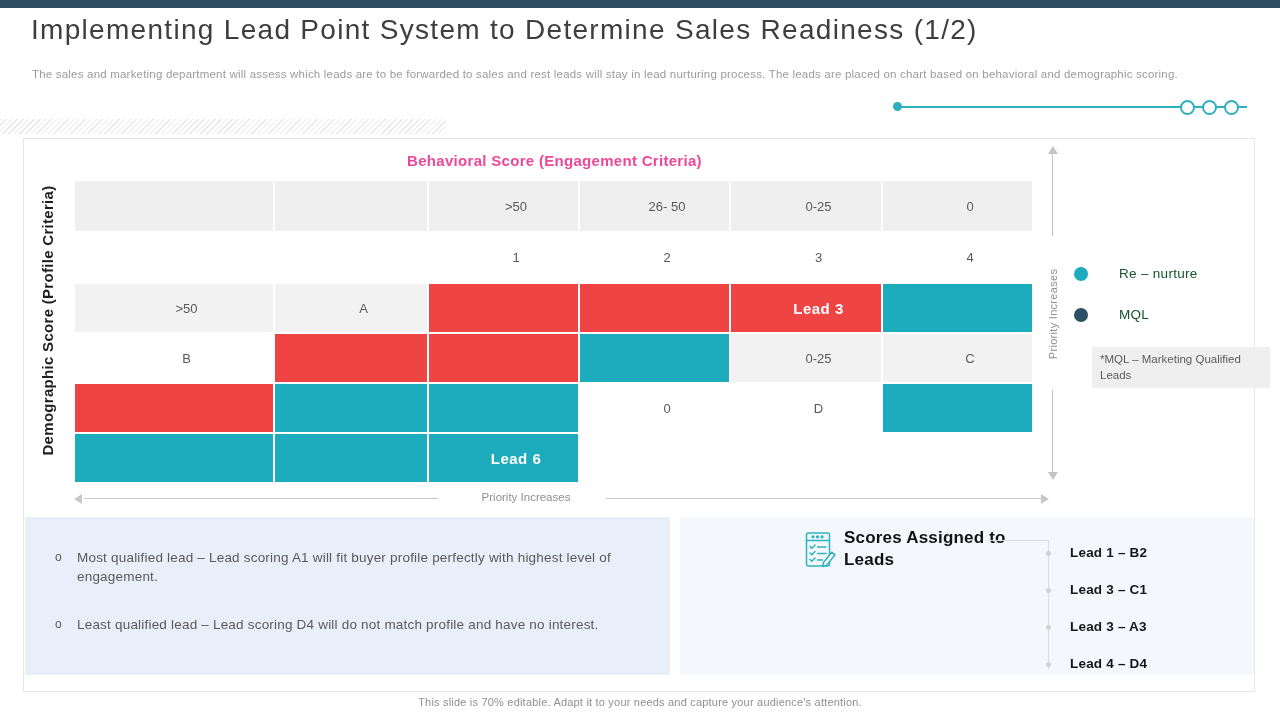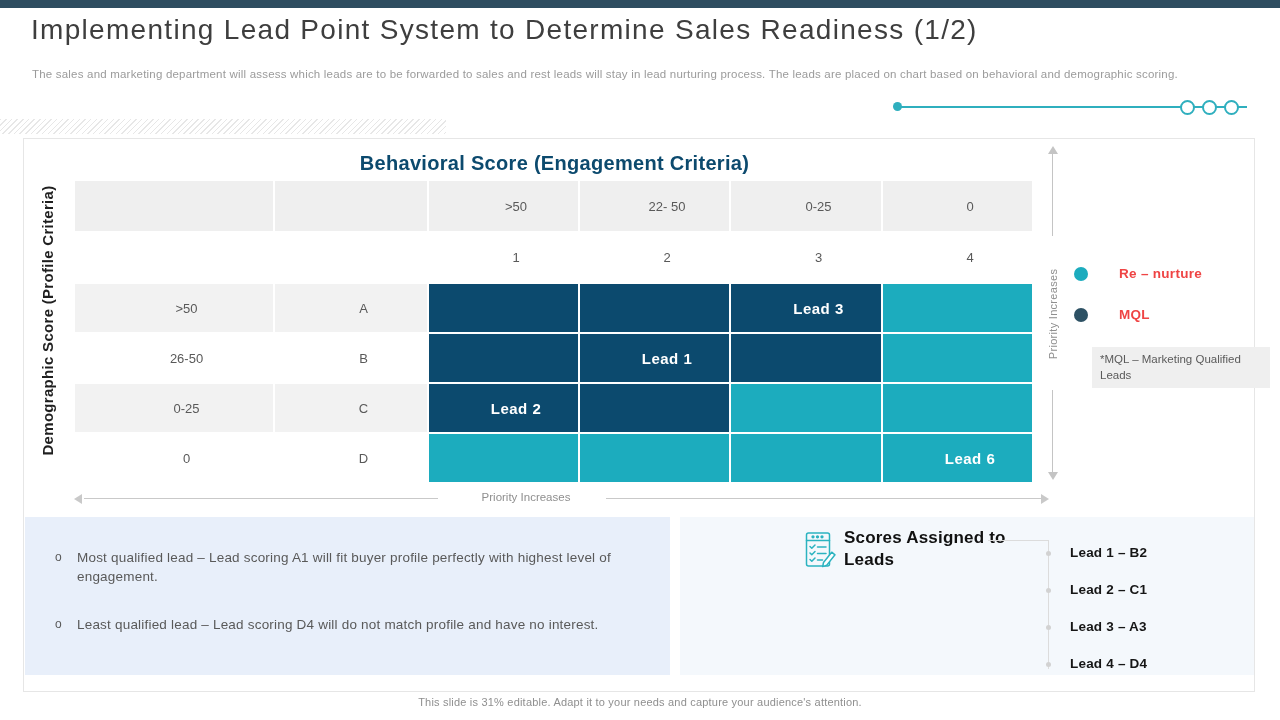--- a/index.html
+++ b/index.html
@@ -26,49 +26,49 @@
 
   
   .hatch{left:0;top:119px;width:446px;height:15px;
          background:repeating-linear-gradient(135deg,#e7e7e7 0 1px,transparent 1px 4px);}
 
   
   .frame{left:23px;top:138px;width:1230px;height:552px;border:1px solid #E6E6E6;background:#fff;}
 
   
   .behavioral-title{left:75px;top:152px;width:959px;text-align:center;
-                    font-weight:bold;font-size:20px;color:#0c4a6e;letter-spacing:0.3px;}
+                    font-weight:bold;font-size:15px;color:#ec4899;letter-spacing:0.3px;}
   .demographic-title{left:-108px;top:312px;width:310px;text-align:center;
                      font-weight:bold;font-size:15px;color:#1F1F1F;letter-spacing:0.3px;
                      transform:rotate(-90deg);}
   .matrix{left:75px;top:181px;display:grid;
           grid-template-columns:198px 152px 149px 149px 150px 149px;
           grid-template-rows:50px 49px 48px 48px 48px 48px;gap:2px;}
   .cell{display:flex;align-items:center;justify-content:center;padding-left:25px;}
   .hdr{background:#EFEFEF;color:#595959;font-size:13px;}
   .numc{color:#595959;font-size:13px;}
   .rlab{color:#595959;font-size:13px;}
   .g{background:#F2F2F2;}
   .w{background:#FFFFFF;}
-  .cell-mql{background:#0c4a6e;color:#fff;font-weight:bold;font-size:15px;letter-spacing:0.5px;}
+  .cell-mql{background:#ef4444;color:#fff;font-weight:bold;font-size:15px;letter-spacing:0.5px;}
   .cell-ren{background:#1CACBE;color:#fff;font-weight:bold;font-size:15px;letter-spacing:0.5px;}
 
   
   .vline{left:1052px;width:1px;background:#C4C4C4;}
   .vtext{left:978px;top:308px;width:150px;text-align:center;font-size:11px;color:#8F8F8F;
          transform:rotate(-90deg);letter-spacing:0.3px;}
   .ah{width:0;height:0;}
   .ah-up{left:1048px;top:146px;border-left:5px solid transparent;border-right:5px solid transparent;
          border-bottom:8px solid #C4C4C4;}
   .ah-down{left:1048px;top:472px;border-left:5px solid transparent;border-right:5px solid transparent;
            border-top:8px solid #C4C4C4;}
 
   
   .ldot{width:14px;height:14px;border-radius:50%;left:1074px;}
-  .llabel{left:1119px;font-size:13.5px;color:#ef4444;letter-spacing:0.3px;font-weight:bold;}
+  .llabel{left:1119px;font-size:13.5px;color:#14532d;letter-spacing:0.3px;}
   .mql-note{left:1072px;top:347px;width:162px;background:#EFEFEF;padding:5px 8px;
             font-size:11.5px;color:#5A5A5A;line-height:1.35;margin-left:20px;}
 
   
   .hline{top:498px;height:1px;background:#C9C9C9;}
   .ah-left{left:74px;top:494px;border-top:5px solid transparent;border-bottom:5px solid transparent;
            border-right:8px solid #C9C9C9;}
   .ah-right{left:1041px;top:494px;border-top:5px solid transparent;border-bottom:5px solid transparent;
             border-left:8px solid #C9C9C9;}
   .htext{left:446px;top:491px;width:160px;text-align:center;font-size:11.5px;color:#8F8F8F;}
@@ -112,48 +112,45 @@
 <div class="abs frame"></div>
 
 <div class="abs behavioral-title">Behavioral Score (Engagement Criteria)</div>
 <div class="abs demographic-title">Demographic Score (Profile Criteria)</div>
 
 <div class="abs matrix">
 
   <div class="cell hdr"></div>
   <div class="cell hdr"></div>
   <div class="cell hdr">&gt;50</div>
-  <div class="cell hdr">22- 50</div>
+  <div class="cell hdr">26- 50</div>
   <div class="cell hdr">0-25</div>
   <div class="cell hdr">0</div>
 
   <div class="cell numc"></div>
   <div class="cell numc"></div>
   <div class="cell numc">1</div>
   <div class="cell numc">2</div>
   <div class="cell numc">3</div>
   <div class="cell numc">4</div>
 
   <div class="cell rlab g">&gt;50</div>
   <div class="cell rlab g">A</div>
   <div class="cell cell-mql"></div>
   <div class="cell cell-mql"></div>
   <div class="cell cell-mql">Lead 3</div>
   <div class="cell cell-ren"></div>
 
-  <div class="cell rlab w">26-50</div>
   <div class="cell rlab w">B</div>
   <div class="cell cell-mql"></div>
-  <div class="cell cell-mql">Lead 1</div>
   <div class="cell cell-mql"></div>
   <div class="cell cell-ren"></div>
 
   <div class="cell rlab g">0-25</div>
   <div class="cell rlab g">C</div>
-  <div class="cell cell-mql">Lead 2</div>
   <div class="cell cell-mql"></div>
   <div class="cell cell-ren"></div>
   <div class="cell cell-ren"></div>
 
   <div class="cell rlab w">0</div>
   <div class="cell rlab w">D</div>
   <div class="cell cell-ren"></div>
   <div class="cell cell-ren"></div>
   <div class="cell cell-ren"></div>
   <div class="cell cell-ren">Lead 6</div>
@@ -206,18 +203,18 @@
     </svg>
   </div>
   <div class="scores-title">Scores Assigned to Leads</div>
   <div class="sc-hline"></div>
   <div class="sc-vline"></div>
   <div class="sc-dot" style="top:34px;"></div>
   <div class="sc-dot" style="top:71px;"></div>
   <div class="sc-dot" style="top:108px;"></div>
   <div class="sc-dot" style="top:145px;"></div>
   <div class="score-item" style="top:28px;">Lead 1 – B2</div>
-  <div class="score-item" style="top:65px;">Lead 2 – C1</div>
+  <div class="score-item" style="top:65px;">Lead 3 – C1</div>
   <div class="score-item" style="top:102px;">Lead 3 – A3</div>
   <div class="score-item" style="top:139px;">Lead 4 – D4</div>
 </div>
 
-<div class="abs footer">This slide is 31% editable. Adapt it to your needs and capture your audience's attention.</div>
+<div class="abs footer">This slide is 70% editable. Adapt it to your needs and capture your audience's attention.</div>
 
 </body></html>

